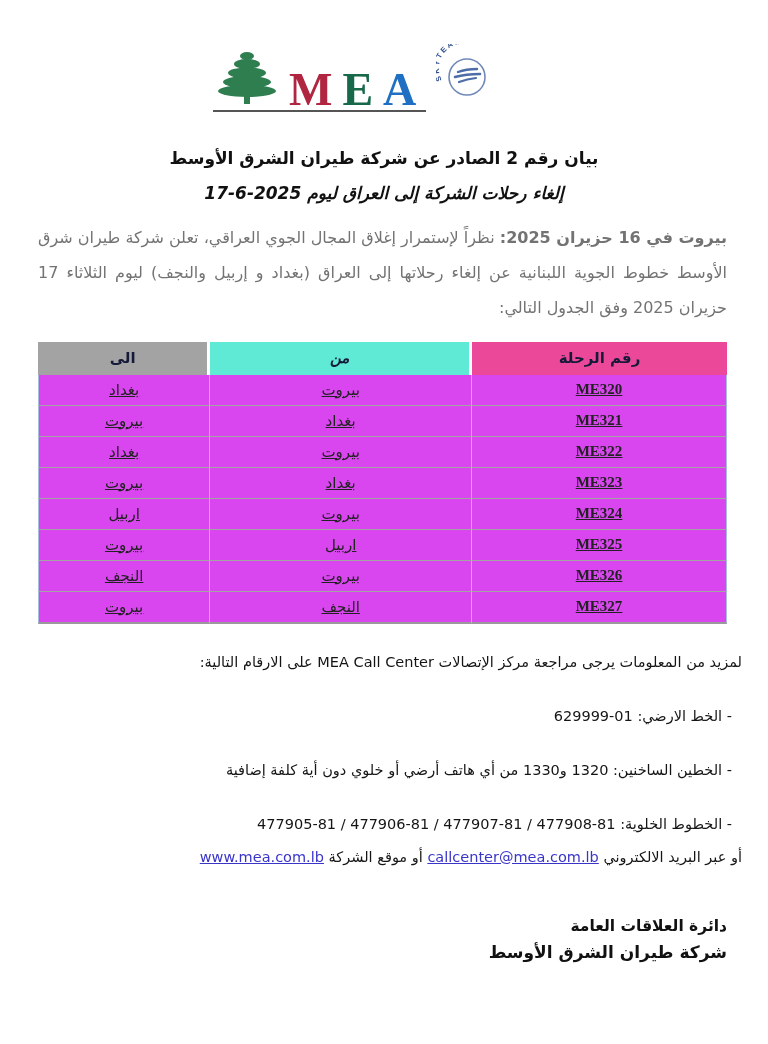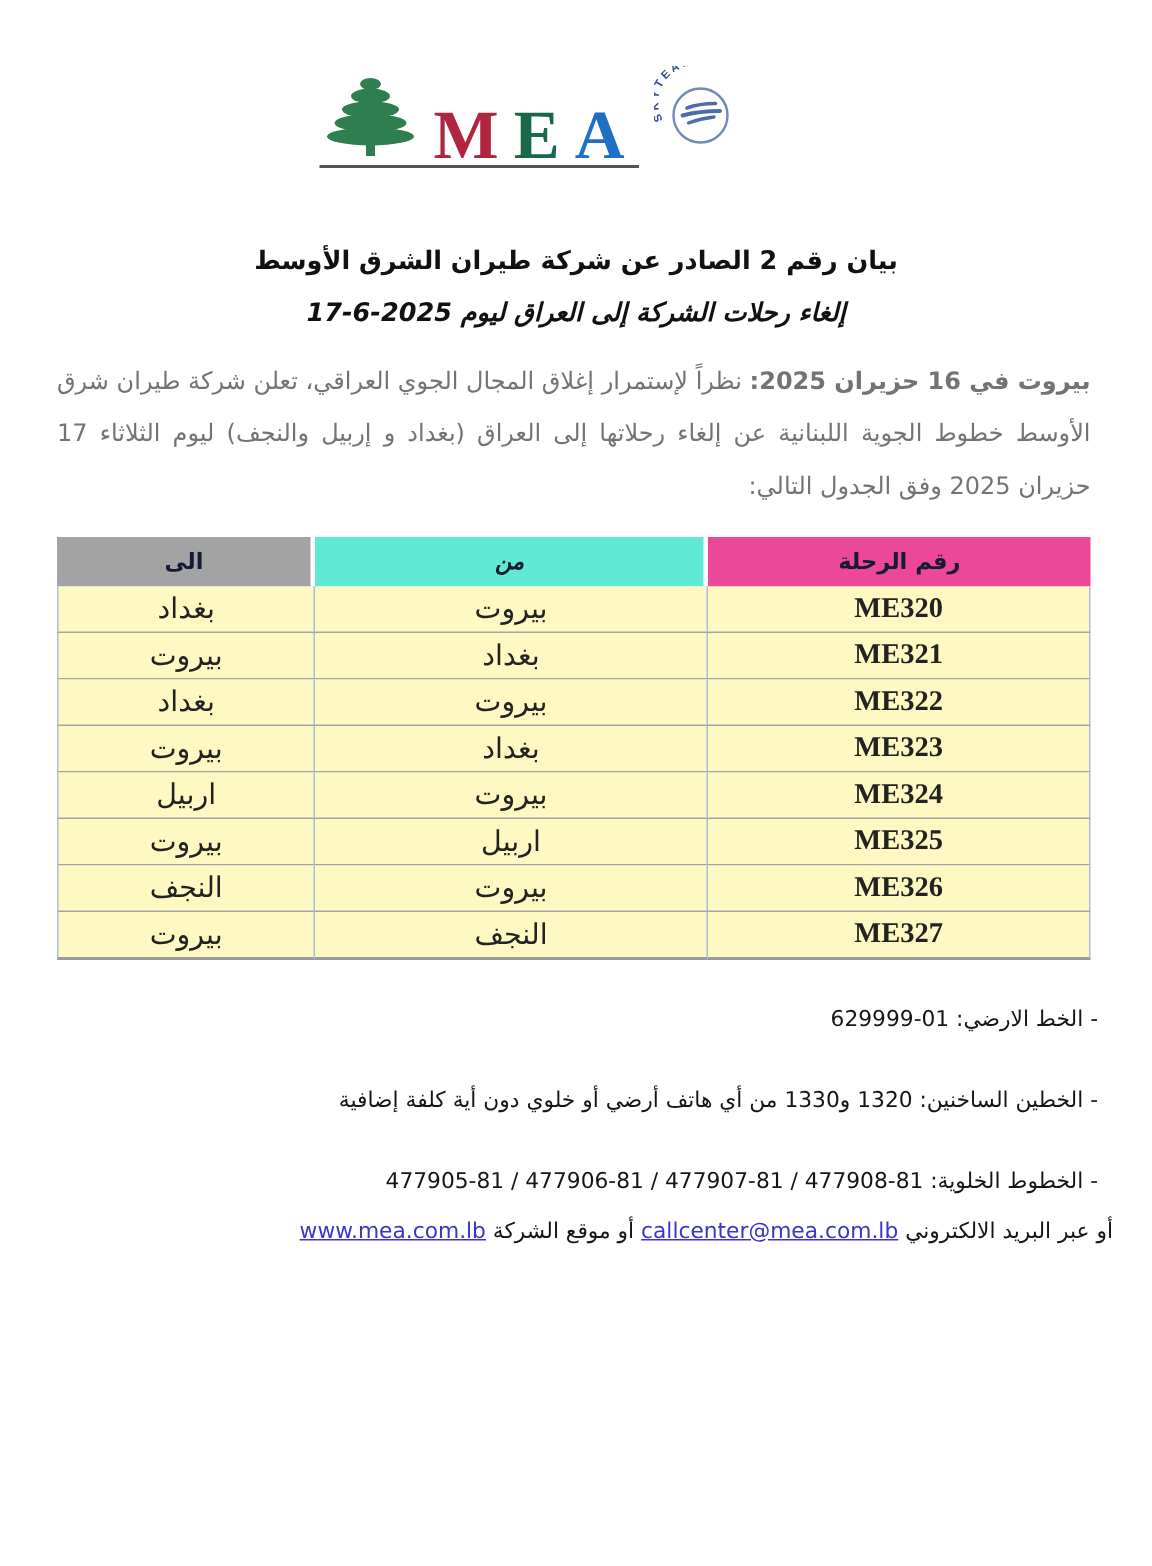--- a/index.html
+++ b/index.html
@@ -8,33 +8,33 @@
 
   
   .logo-row{display:flex;align-items:flex-end;margin:44px 0 0 213px;}
   .logo-main{display:flex;align-items:flex-end;border-bottom:2.5px solid #555;padding:0 4px 1px 2px;}
   .mea-letters{display:flex;align-items:flex-end;margin-left:6px;}
   .mea-letter{font-family:"Liberation Serif",serif;font-weight:bold;font-size:46px;line-height:0.82;letter-spacing:2px;padding:0 4px;}
   .skyteam{margin:0 0 6px 10px;}
 
   
   .title{direction:rtl;text-align:center;font-weight:bold;font-size:17px;color:#111;}
-  .title1{margin-top:52px;}
+  .title1{margin-top:36px;}
   .title2{margin-top:15px;font-style:italic;}
 
   
   .intro{direction:rtl;text-align:justify;margin:17px 41px 0 38px;font-size:16px;line-height:2.2;color:#737373;}
   .intro b{font-weight:bold;}
 
   
   table.flights{direction:rtl;border-collapse:separate;border-spacing:0;width:689px;margin:16px 41px 0 38px;table-layout:fixed;}
   table.flights th{font-weight:bold;color:#141a38;font-size:15px;height:31px;text-align:center;vertical-align:middle;}
   table.flights th:not(:first-child){border-right:3px solid #ffffff;}
-  table.flights td{height:28px;text-align:center;vertical-align:middle;font-size:19px;color:#222;
-                   border-bottom:1px solid #a3a3a3;border-right:1px solid #a9bede;background:#fef9c3;}
+  table.flights td{height:28px;text-align:center;vertical-align:middle;font-size:15px;color:#222;
+                   border-bottom:1px solid #a3a3a3;border-right:1px solid #a9bede;background:#d946ef;text-decoration:underline;}
   table.flights td:last-child{border-left:1px solid #a9bede;}
   table.flights tr:last-child td{border-bottom:2px solid #9a9a9a;}
   .c-flight{font-family:"Liberation Serif",serif;font-weight:bold;font-size:15px;color:#000;}
   col.w-flight{width:37%;} col.w-from{width:38%;} col.w-to{width:25%;}
 
   
   .note{direction:rtl;text-align:right;margin:0 50px 0 38px;font-size:15px;color:#151515;}
   .note1{margin-top:34px;}
   .note2{margin-top:26px;}
   .contact{direction:rtl;text-align:right;margin:24px 26px 0 38px;font-size:14.5px;color:#151515;}
@@ -155,20 +155,25 @@
     <tr>
       <td class="c-flight">ME327</td>
       <td class="c-from">النجف</td>
       <td class="c-to">بيروت</td>
     </tr>
   </tbody>
   </table>
 
 
   <div class="contact">
+    <div class="contact-line"><span>لمزيد من المعلومات يرجى مراجعة مركز الإتصالات </span><span>MEA Call Center</span><span> على الارقام التالية:</span></div>
     <div class="contact-line bullet">- الخط الارضي: 01-629999</div>
     <div class="contact-line bullet">- الخطين الساخنين: 1320 و1330 من أي هاتف أرضي أو خلوي دون أية كلفة إضافية</div>
     <div class="contact-line bullet"><span>- الخطوط الخلوية:  </span><span>81-477908 / 81-477907 / 81-477906 / 81-477905</span></div>
     <div class="contact-line email-line"><span>أو عبر البريد الالكتروني </span><a href="#" class="doc-link">callcenter@mea.com.lb</a><span>  أو موقع الشركة </span><a href="#" class="doc-link">www.mea.com.lb</a></div>
   </div>
 
+  <div class="footer">
+    <div class="footer-line1">دائرة العلاقات العامة</div>
+    <div class="footer-line2">شركة طيران الشرق الأوسط</div>
+  </div>
 
 </div>
 
 </body></html>

